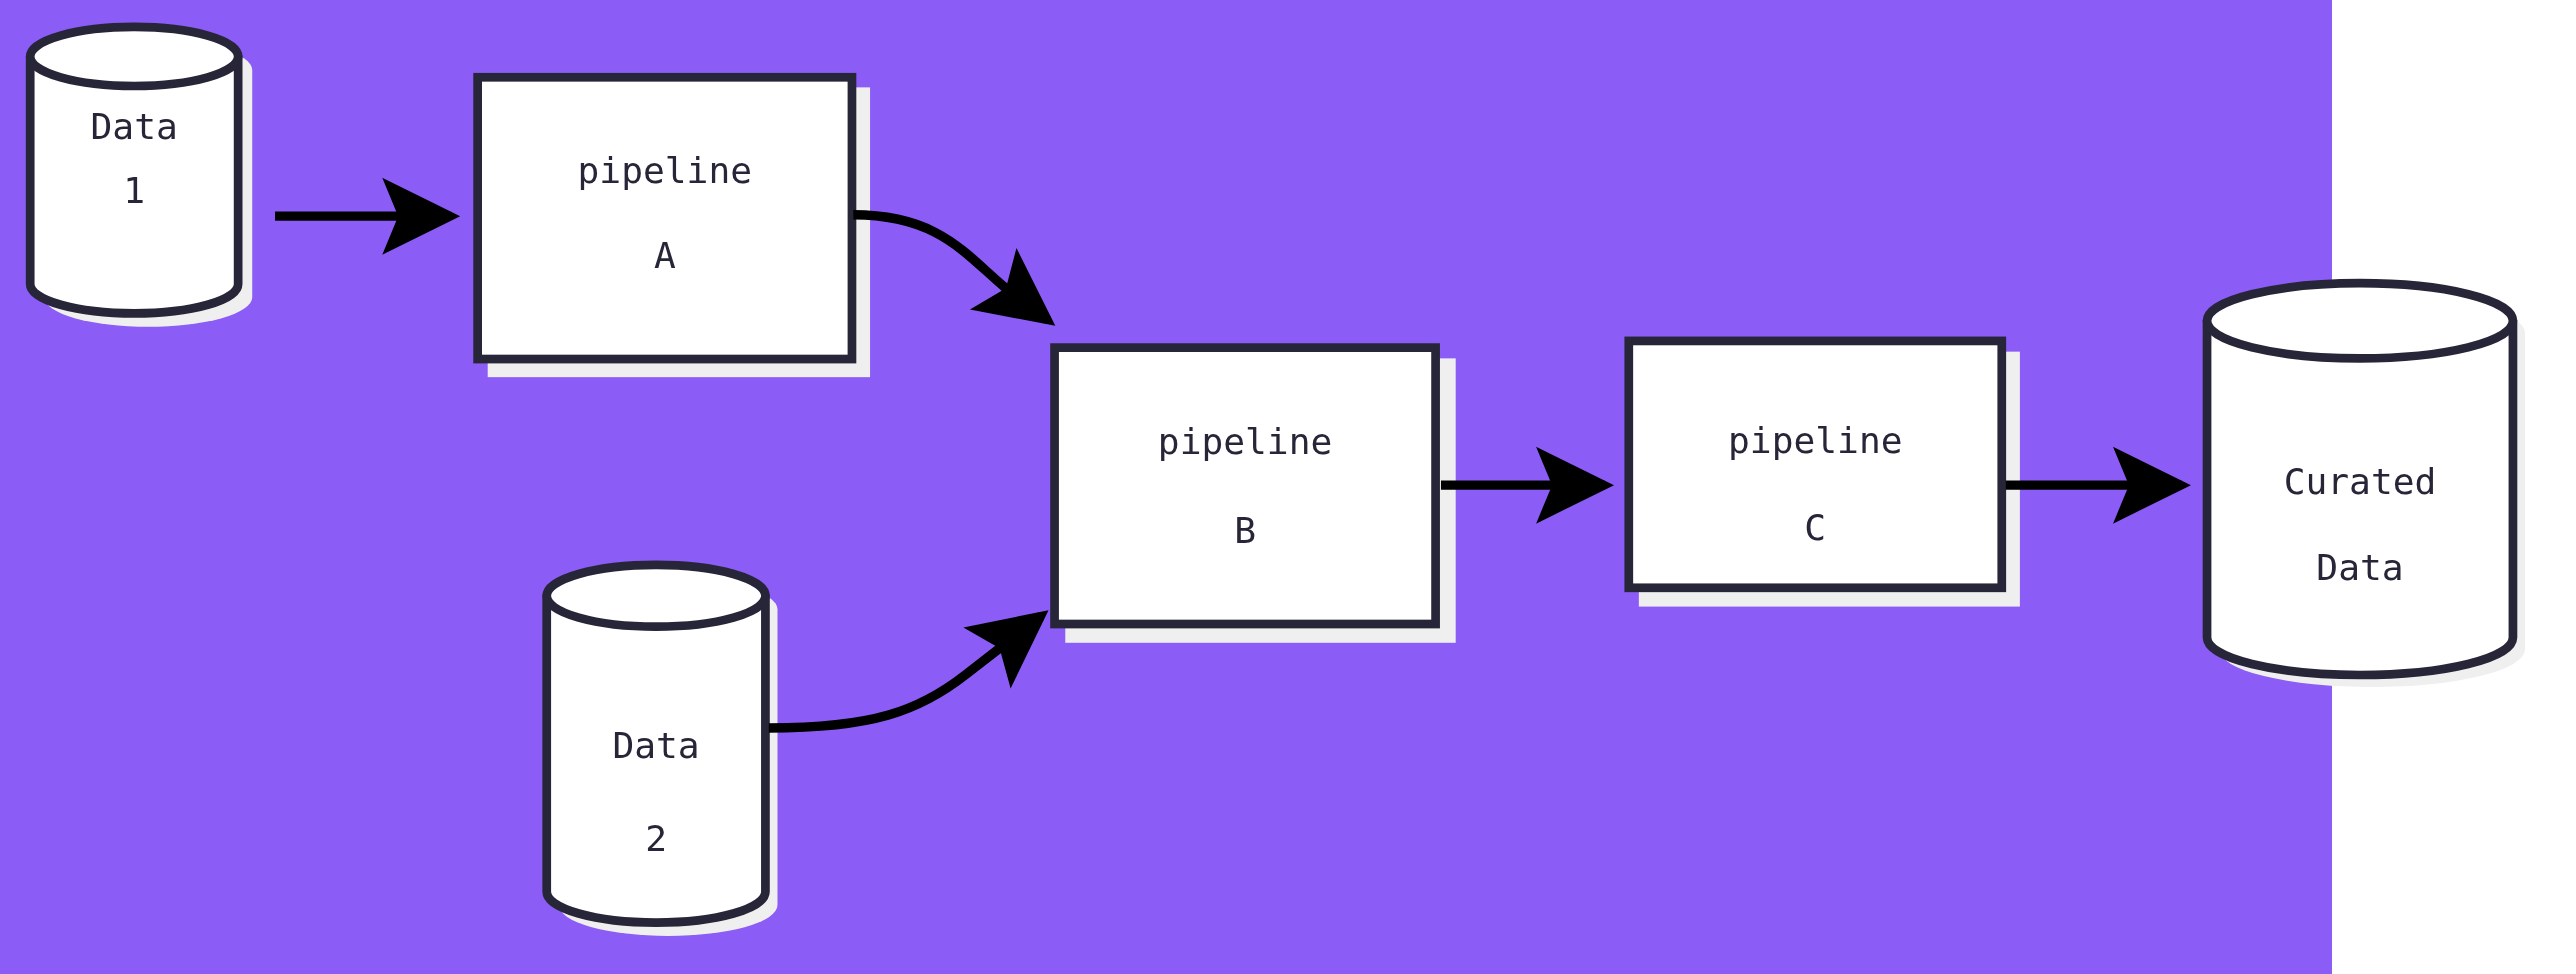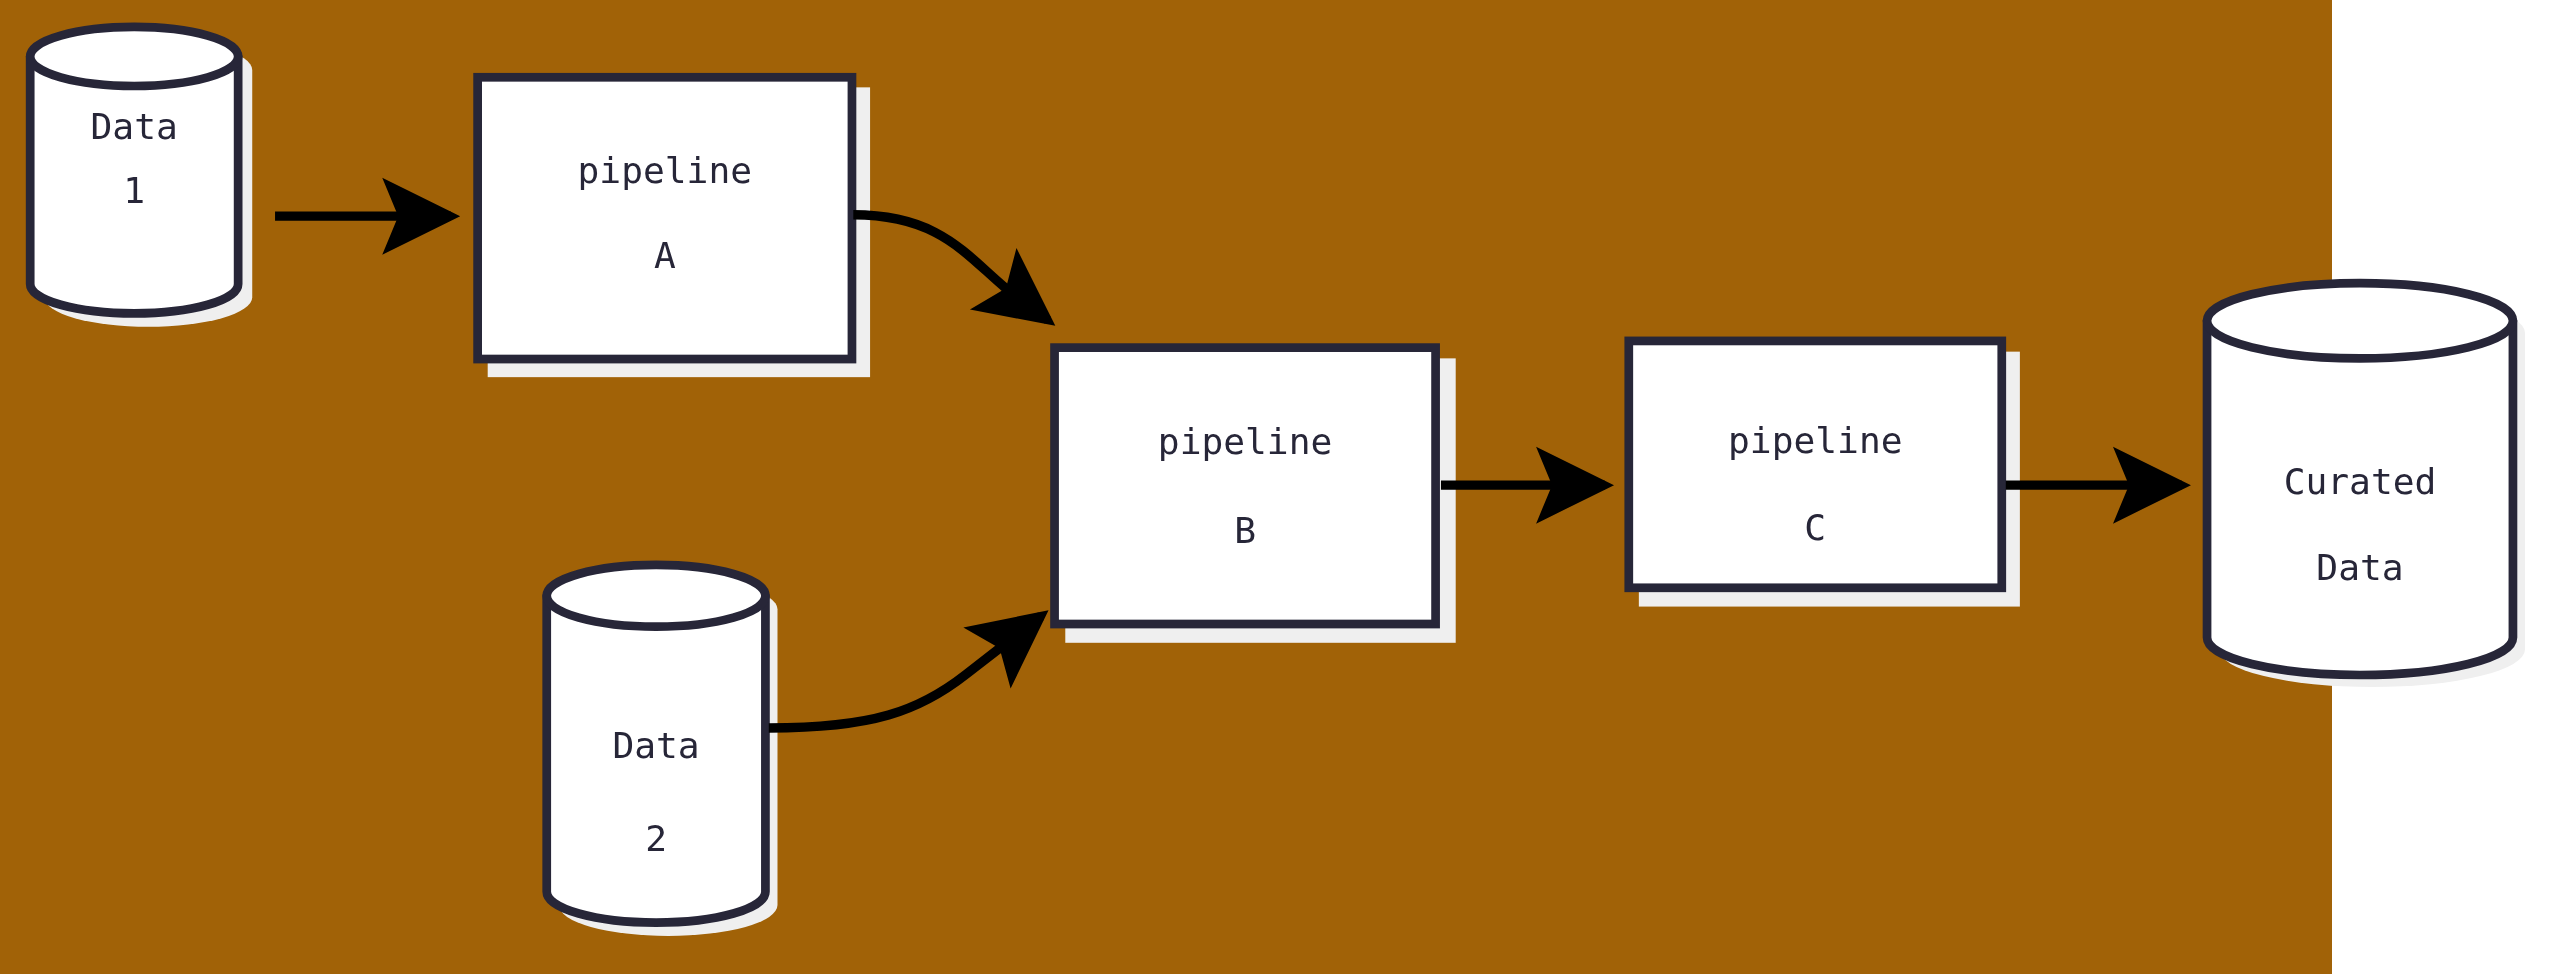--- a/index.html
+++ b/index.html
@@ -10,21 +10,21 @@
   body {
     width: 2576px;
     height: 975px;
     overflow: hidden;
     font-family: "DejaVu Sans Mono", "Liberation Mono", monospace;
   }
   #diagram-root {
     position: relative;
     width: 2332px;
     height: 975px;
-    background: #a16207;
+    background: #8b5cf6;
   }
   svg.canvas {
     position: absolute;
     top: 0;
     left: 0;
     width: 2576px;
     height: 975px;
     display: block;
   }
   .node-label {

